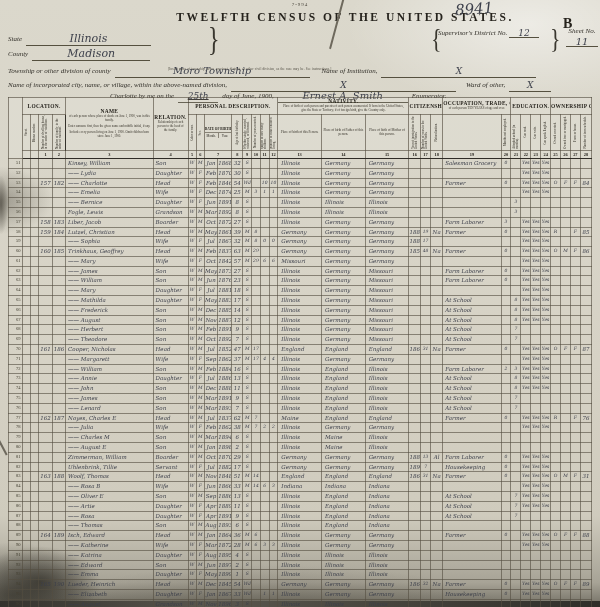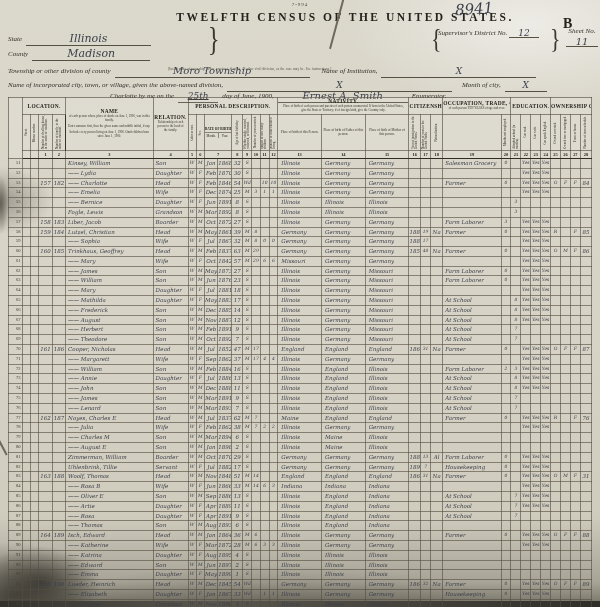--- a/index.html
+++ b/index.html
@@ -116,23 +116,23 @@
 
   <div class="abs township-line">
     <span class="lbl">Township or other division of county</span>
     <span class="fill" style="width:195px;"><span class="hw hw-mid">Moro Township</span></span>
     <span class="lbl" style="margin-left:8px;">Name of Institution,</span>
     <span class="fill" style="width:155px;"><span class="hw xmark">X</span></span>
   </div>
   <div class="abs township-note print">[Insert name of township, town, precinct, district, or other civil division, as the case may be. See instructions.]</div>
 
   <div class="abs village-line">
-    <span class="lbl">Name of incorporated city, town, or village, given the above-named division,</span>
+    <span class="lbl">Name of incorporated city, name, or village, within the above-named division,</span>
     <span class="fill" style="width:225px;"><span class="hw xmark">X</span></span>
-    <span class="lbl" style="margin-left:6px;">Month of city,</span>
+    <span class="lbl" style="margin-left:6px;">Ward of other,</span>
     <span class="fill" style="width:42px;"><span class="hw xmark">X</span></span>
   </div>
 
   <div class="abs enum-line">
     <span class="lbl">Charlotte by me on the</span>
     <span class="fill" style="width:40px;text-decoration:underline;"><span class="hw" style="font-size:9px;">25th</span></span>
     <span class="lbl">day of June, 1900,</span>
     <span class="fill" style="width:130px;"><span class="hw hw-mid">Ernest A. Smith</span></span>
     <span class="lbl">Enumerator.</span>
   </div>

